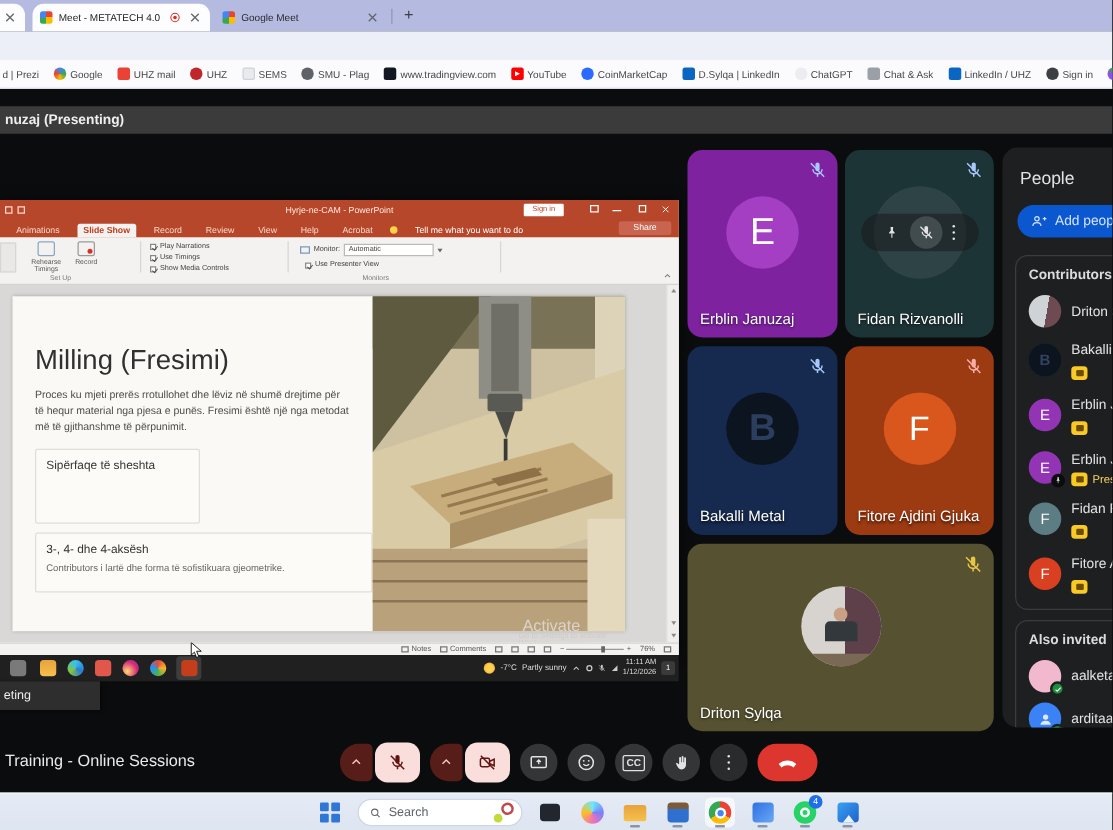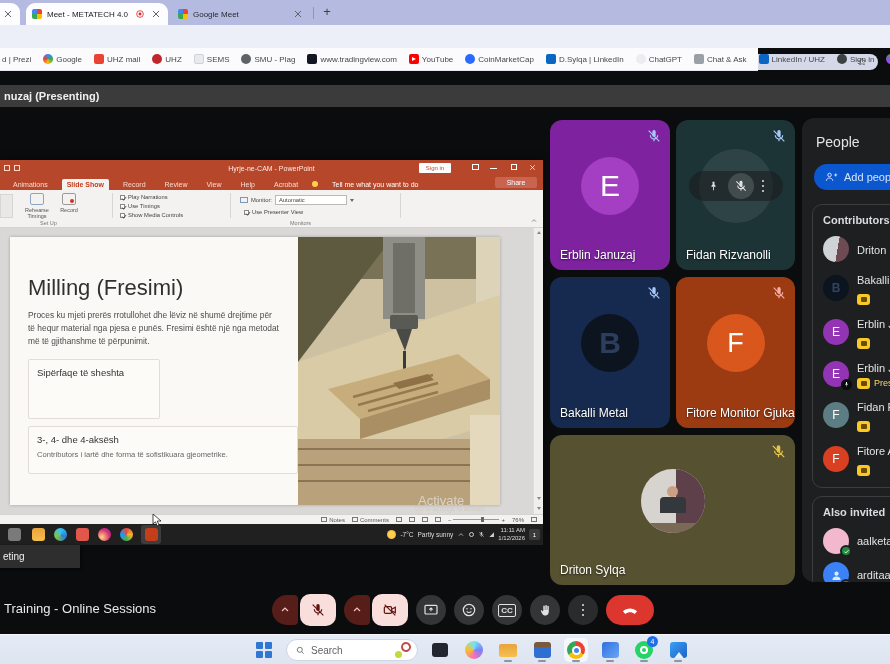--- a/index.html
+++ b/index.html
@@ -12,21 +12,21 @@
 
 #tabstrip{left:0;top:0;width:890px;height:25px;background:#b5bae1}
 .tab{position:absolute;top:3px;height:22px;background:#fdfdff;border-radius:9px 9px 0 0;display:flex;align-items:center;padding:0 6px;gap:5px}
 .tab.inactive{background:transparent}
 .tab-label{font-size:8px;color:#202124;flex:1}
 .favicon-meet{width:10px;height:10px;border-radius:2px;background:conic-gradient(#ea4335 0 25%,#fbbc05 25% 50%,#34a853 50% 75%,#4285f4 75% 100%)}
 .tab-close{width:12px;height:12px;color:#5f6368}
 #urlrow{left:0;top:25px;width:890px;height:23px;background:#eceef8}
 #urlpill{left:-20px;top:29px;width:898px;height:16px;background:#d4d8e8;border-radius:9px;display:flex;align-items:center;padding:0 10px 0 22px}
 #urltext{font-size:8px;color:#3c4043;flex:1}
-#bookmarksbar{left:0;top:48px;width:758px;height:23px;background:#fbfbfe;border-bottom:1px solid #e4e6f0}
+#bookmarksbar{left:0;top:48px;width:890px;height:23px;background:#fbfbfe;border-bottom:1px solid #e4e6f0}
 .bm{display:flex;align-items:center;gap:3px;font-size:8px;color:#474747;white-space:nowrap}
 .bmi{width:10px;height:10px;border-radius:2px;display:inline-block;position:relative;flex:none}
 
 #banner{left:0;top:85px;width:890px;height:22px;background:#3b3b3b;display:flex;align-items:center}
 #banner span{font-size:11px;font-weight:bold;color:#efefef;padding-left:4px}
 
 #ppt{left:0;top:160px;width:543px;height:364px;background:#f3f2f1;box-shadow:0 0 8px rgba(0,0,0,.6)}
 #ppt-title{position:absolute;left:0;top:0;width:543px;height:16px;background:#b7472a;display:flex;align-items:center}
 #ppt-title .t{position:absolute;left:0;width:100%;text-align:center;font-size:7px;color:#ffeae3}
 .qat{width:6px;height:6px;border:1px solid #ffd9cc;margin-left:4px}
@@ -486,21 +486,21 @@
     <div class="tile-name">Bakalli Metal</div>
   </div>
 
   <div class="tile" style="left:676px;top:277px;width:119px;height:151px;background:#9c3a12">
     <svg class="ic tile-mic" width="16" height="16" style="color:#f6aea5">
         <use href="#i-micoff"></use>
       </svg>
     <div class="bigav" style="width:58px;height:58px;background:#d9571d">
         <span style="font-size:27px;color:#fff">F</span>
       </div>
-    <div class="tile-name">Fitore Monitor Gjuka</div>
+    <div class="tile-name">Fitore Ajdini Gjuka</div>
   </div>
 
   <div class="tile" style="left:550px;top:435px;width:245px;height:150px;background:#565130">
     <svg class="ic tile-mic" width="17" height="17" style="color:#e8c547">
         <use href="#i-micoff"></use>
       </svg>
     <div class="bigav" style="width:64px;height:64px;background:#d7d4cf;overflow:hidden">
       <i class="abs" style="right:0;top:0;width:45%;height:100%;background:#5d4049;display:block"></i>
       <i class="abs" style="left:42%;top:26%;width:11px;height:11px;border-radius:50%;background:#c9a083;display:block"></i>
       <i class="abs" style="left:30%;top:44%;width:26px;height:16px;border-radius:4px 4px 0 0;background:#33383c;display:block"></i>

